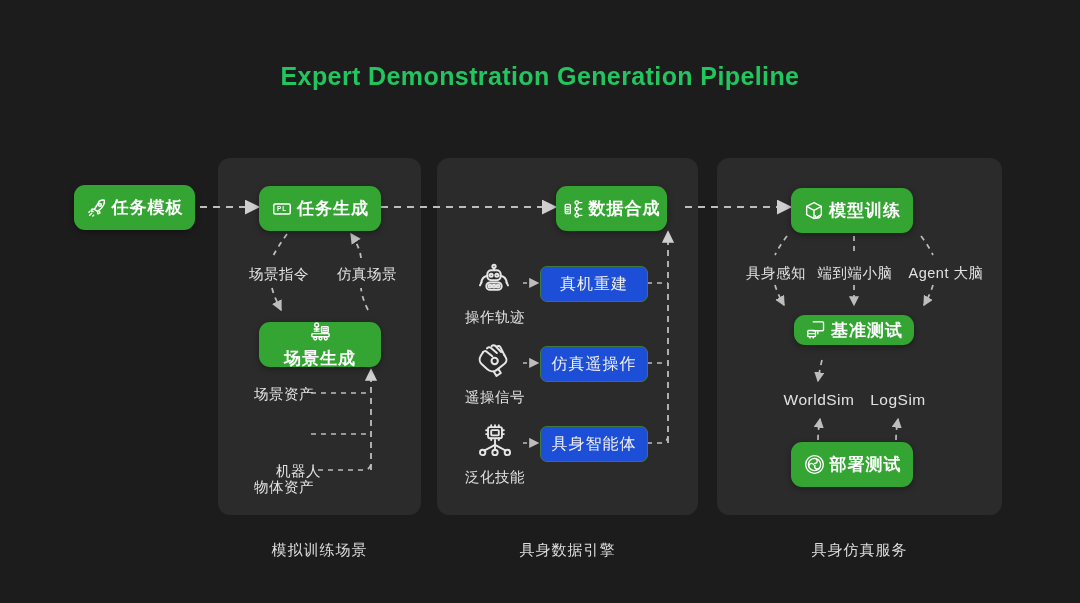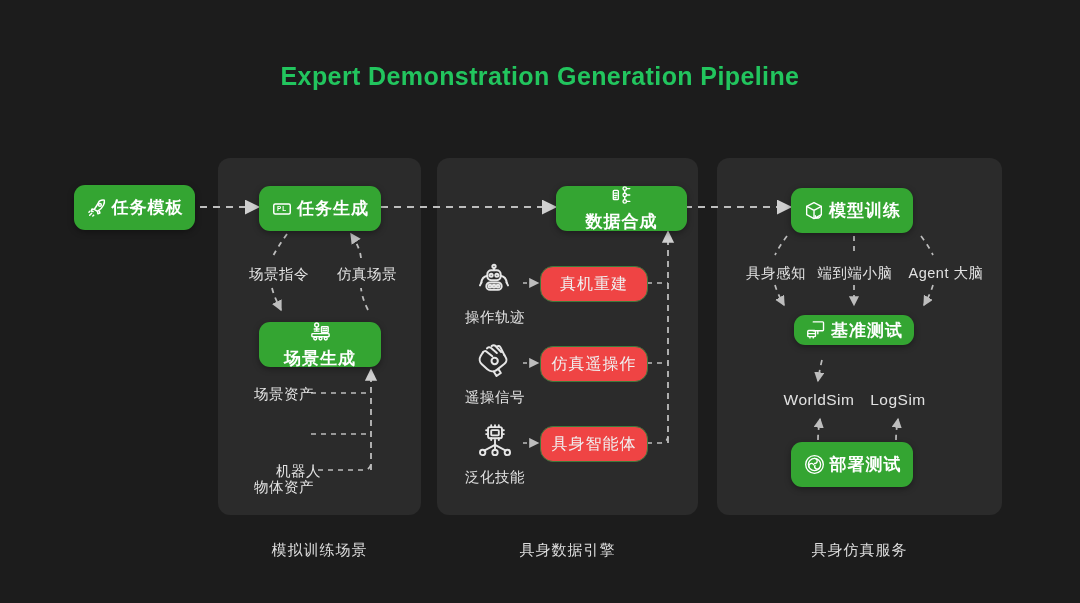--- a/index.html
+++ b/index.html
@@ -46,22 +46,22 @@
     letter-spacing:1px;
     box-shadow:0 2px 6px rgba(0,0,0,.35);
   }
   .pill .glyph{display:flex;align-items:center;justify-content:center;}
   .pill svg{display:block;}
 
   
   .obox{
     position:absolute;
     border:1.5px solid #3e7a3c;
-    border-radius:13px;
-    background:#ef4444;
+    border-radius:7px;
+    background:#1d4ed8;
     display:flex;align-items:center;justify-content:center;
     color:#f0f0f0;
     font-size:16px;
     letter-spacing:1px;
   }
 
   
   .lbl{
     position:absolute;
     font-size:14.5px;
@@ -174,21 +174,21 @@
         <circle cx="17.5" cy="19.4" r="1.5"></circle>
       </svg>
     </span>
     <span>场景生成</span>
   </div>
 
   <div class="lbl" style="left:254px;top:385px;">场景资产</div>
   <div class="lbl" style="left:254px;top:448px;margin-top:30px;">物体资产</div>
   <div class="lbl" style="left:276px;top:462px;">机器人</div>
 
-  <div class="pill" style="left:556px;top:186px;width:131px;height:45px;flex-direction:column;">
+  <div class="pill" style="left:556px;top:186px;width:111px;height:45px;">
     <span class="glyph">
       <svg width="22" height="22" viewBox="0 0 24 24" fill="none" stroke="#fff" stroke-width="1.5" stroke-linecap="round" stroke-linejoin="round">
         <rect x="2.5" y="7" width="5.5" height="10" rx="1"></rect>
         <path d="M4 10h2.5M4 12.5h2.5M4 15h1.6"></path>
         <circle cx="15" cy="5" r="1.9"></circle>
         <circle cx="15" cy="12" r="1.9"></circle>
         <circle cx="15" cy="19" r="1.9"></circle>
         <path d="M15 6.9v3.2M15 13.9v3.2"></path>
         <path d="M17 5h3.5M17 12h3.5M17 19h3.5"></path>
       </svg>

